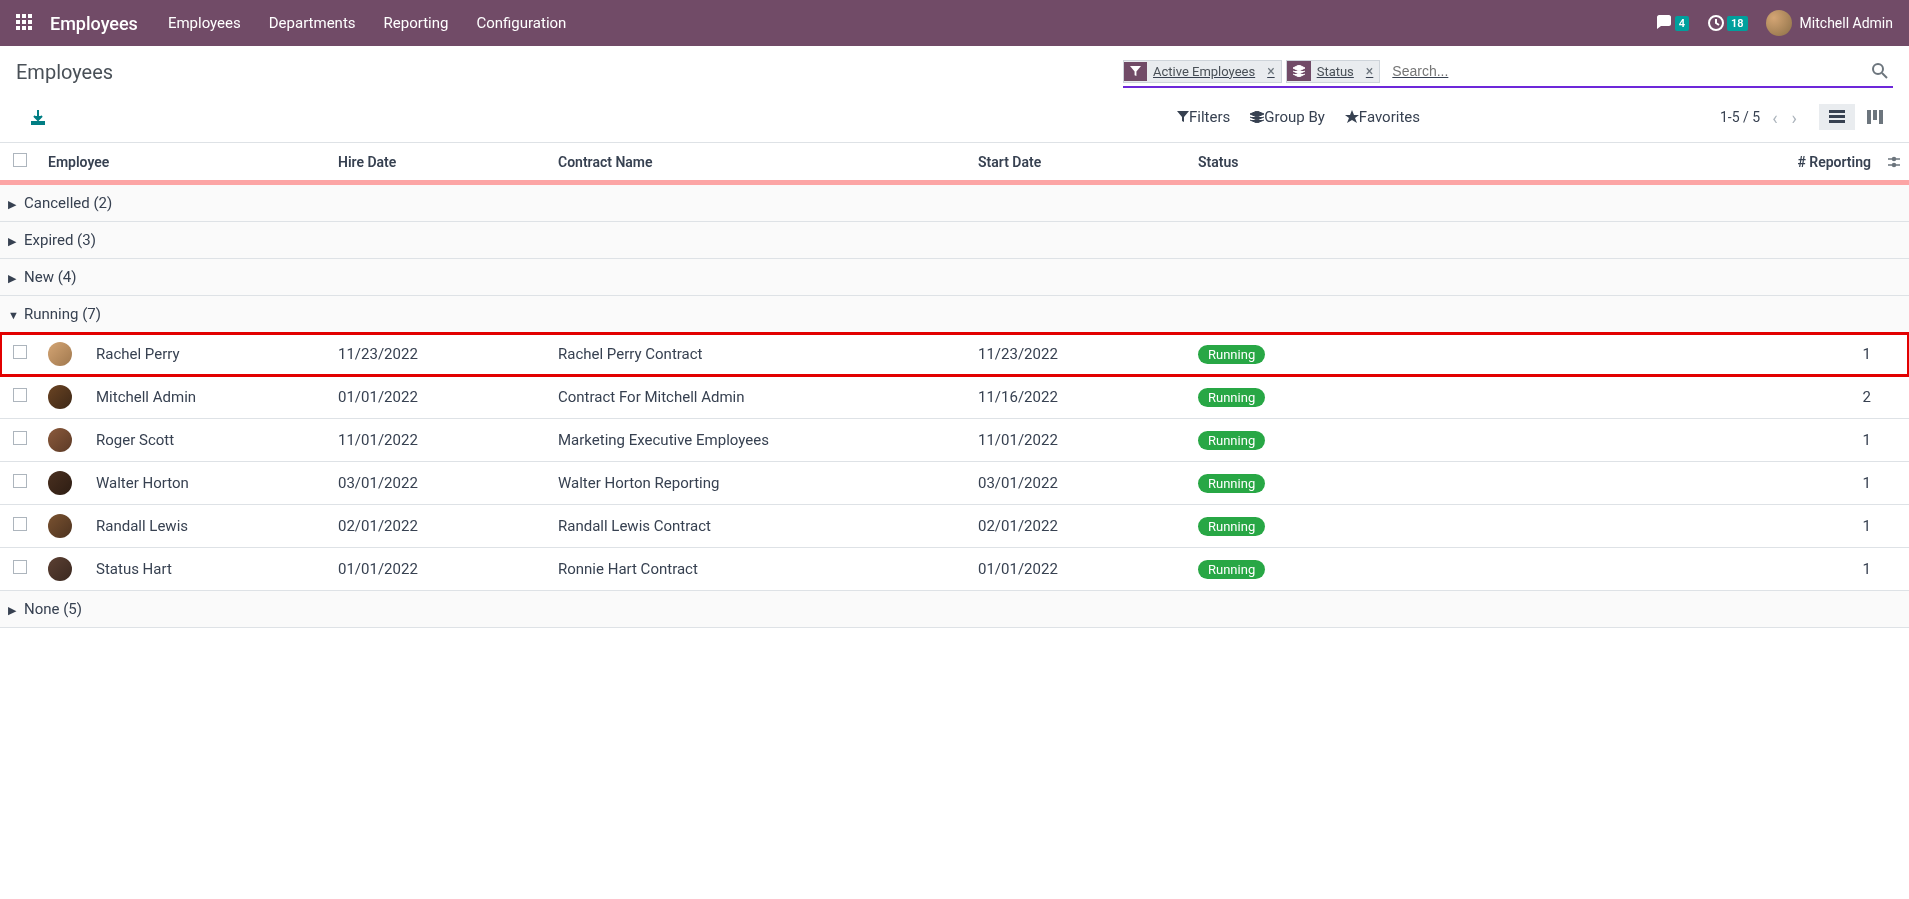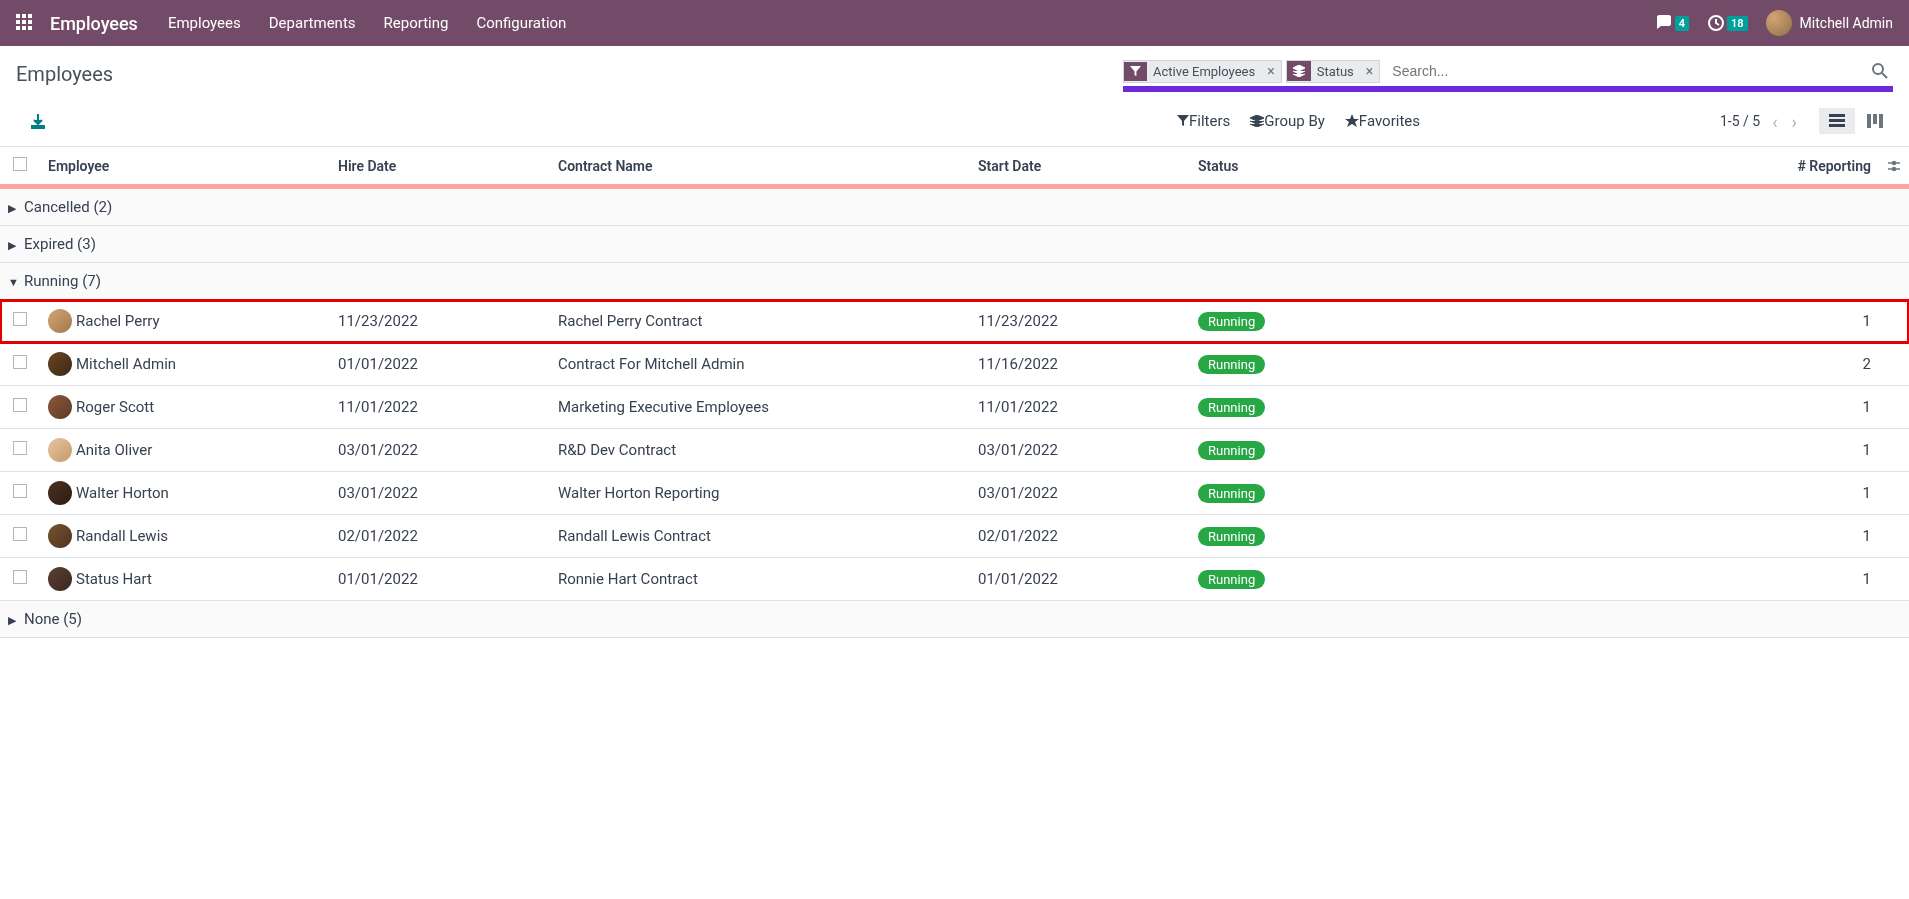--- a/index.html
+++ b/index.html
@@ -16,21 +16,21 @@
 .nav-right { margin-left: auto; display: flex; align-items: center; gap: 18px; }
 .badge-wrap { position: relative; cursor: pointer; display: flex; align-items: center; }
 .badge { background: #00A09D; color: #fff; font-size: 11px; padding: 1px 4px; border-radius: 2px; margin-left: 2px; font-weight: 600; }
 .user-wrap { display: flex; align-items: center; gap: 8px; cursor: pointer; }
 .user-avatar { width: 26px; height: 26px; border-radius: 50%; background: #888; background: radial-gradient(circle at 30% 30%, #d4a574, #8b6f47); }
 
 
 .cp { padding: 10px 16px 0; }
 .cp-top { display: flex; align-items: center; margin-bottom: 8px; }
 .breadcrumb { font-size: 20px; color: #495057; }
-.search-wrap { margin-left: auto; display: flex; align-items: center; border-bottom: 6px solid #6d28d9; min-width: 770px; padding: 2px 0; }
+.search-wrap { margin-left: auto; display: flex; align-items: center; border-bottom: 2px solid #6d28d9; min-width: 770px; padding: 2px 0; text-decoration: underline; }
 .facet { display: inline-flex; align-items: center; background: #e9ecef; border: 1px solid #ced4da; margin-right: 4px; font-size: 13px; }
 .facet-icon { background: #714B67; color: #fff; padding: 4px 6px; display: flex; align-items: center; }
 .facet-label { padding: 3px 6px; color: #495057; }
 .facet-remove { padding: 0 6px; cursor: pointer; color: #6c757d; font-size: 14px; }
 .search-input { border: none; outline: none; flex: 1; padding: 4px 8px; font-size: 14px; }
 .search-btn { cursor: pointer; color: #6c757d; padding: 4px; margin-left: 8px; }
 
 .cp-bottom { display: flex; align-items: center; padding: 8px 0 12px; }
 .left-buttons { display: flex; gap: 8px; }
 .dl-icon { color: #017E84; cursor: pointer; font-size: 16px; margin-left: 14px; }
@@ -45,21 +45,21 @@
 
 .table-wrap { border-top: 1px solid #dee2e6; }
 table { width: 100%; border-collapse: collapse; }
 th { text-align: left; padding: 10px 8px; font-weight: 600; border-bottom: 5px solid #fca5a5; font-size: 14px; color: #374151; }
 th.right, td.right { text-align: right; }
 td { padding: 9px 8px; border-bottom: 1px solid #dee2e6; font-size: 15px; color: #374151; }
 .checkbox-cell { width: 40px; text-align: center; }
 .checkbox { width: 14px; height: 14px; border: 1px solid #adb5bd; display: inline-block; cursor: pointer; background: #fff; }
 .group-row td { background: #fafafa; cursor: pointer; font-size: 15px; }
 .group-caret { display: inline-block; width: 12px; margin-right: 4px; font-size: 11px; }
-.emp-cell { display: flex; align-items: center; gap: 4px; }
+.emp-cell { display: flex; align-items: center; gap: 24px; }
 .emp-avatar { width: 24px; height: 24px; border-radius: 50%; background: linear-gradient(135deg, #c49a6c, #8b6f47); flex-shrink: 0; }
 .emp-avatar.a1 { background: linear-gradient(135deg, #d4a574, #a0784e); }
 .emp-avatar.a2 { background: linear-gradient(135deg, #6b4423, #3d2817); }
 .emp-avatar.a3 { background: linear-gradient(135deg, #8b5a3c, #5c3a26); }
 .emp-avatar.a4 { background: linear-gradient(135deg, #e8c4a0, #c49a6c); }
 .emp-avatar.a5 { background: linear-gradient(135deg, #4a3020, #2d1d13); }
 .emp-avatar.a6 { background: linear-gradient(135deg, #7a5230, #4d3320); }
 .emp-avatar.a7 { background: linear-gradient(135deg, #5c4033, #3a2820); }
 .status-badge { display: inline-block; background: #28a745; color: #fff; padding: 2px 10px; border-radius: 12px; font-size: 13px; font-weight: 400; }
 .highlighted-row { outline: 3px solid #e20000; outline-offset: -2px; }
@@ -222,20 +222,23 @@
       </tr>
     </thead>
     <tbody id="tbody">
         <tr class="group-row">
     <td colspan="8"><span class="group-caret">▶</span>Cancelled (2)</td>
   </tr>
         <tr class="group-row">
     <td colspan="8"><span class="group-caret">▶</span>Expired (3)</td>
   </tr>
         <tr class="group-row">
+    <td colspan="8"><span class="group-caret">▶</span>New (4)</td>
+  </tr>
+        <tr class="group-row">
     <td colspan="8"><span class="group-caret">▼</span>Running (7)</td>
   </tr>
         <tr class="highlighted-row">
     <td class="checkbox-cell"><span class="checkbox"></span></td>
     <td>
             <div class="emp-cell">
               <div class="emp-avatar a1"></div>
               <span>Rachel Perry</span>
             </div>
           </td>
@@ -273,35 +276,20 @@
     <td>Marketing Executive Employees</td>
     <td>11/01/2022</td>
     <td><span class="status-badge">Running</span></td>
     <td class="right">1</td>
     <td></td>
   </tr>
         <tr class="">
     <td class="checkbox-cell"><span class="checkbox"></span></td>
     <td>
             <div class="emp-cell">
-              <div class="emp-avatar a4"></div>
-              <span>Anita Oliver</span>
-            </div>
-          </td>
-    <td>03/01/2022</td>
-    <td>R&amp;D Dev Contract</td>
-    <td>03/01/2022</td>
-    <td><span class="status-badge">Running</span></td>
-    <td class="right">1</td>
-    <td></td>
-  </tr>
-        <tr class="">
-    <td class="checkbox-cell"><span class="checkbox"></span></td>
-    <td>
-            <div class="emp-cell">
               <div class="emp-avatar a5"></div>
               <span>Walter Horton</span>
             </div>
           </td>
     <td>03/01/2022</td>
     <td>Walter Horton Reporting</td>
     <td>03/01/2022</td>
     <td><span class="status-badge">Running</span></td>
     <td class="right">1</td>
     <td></td>

